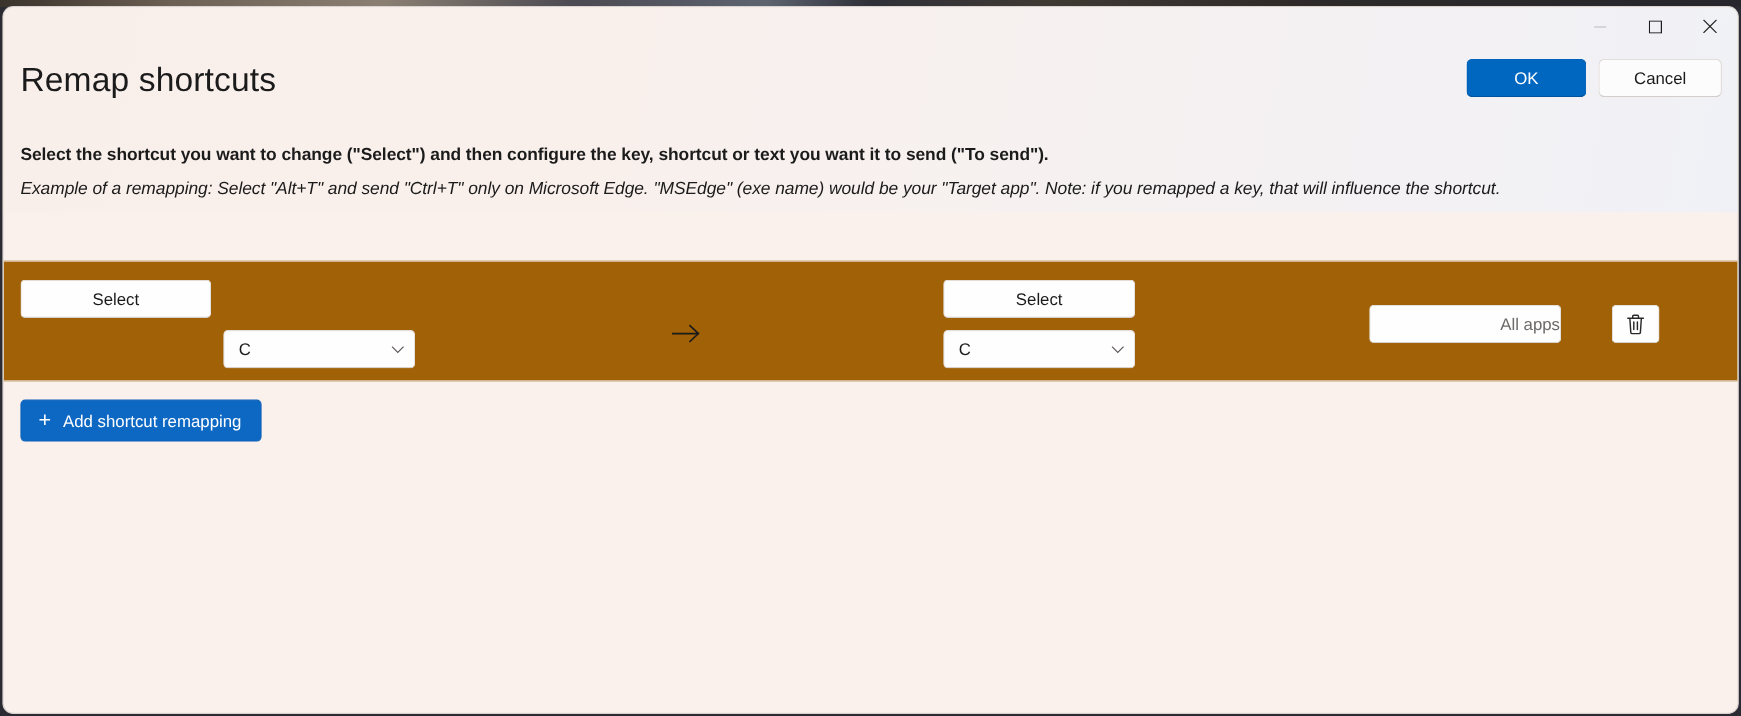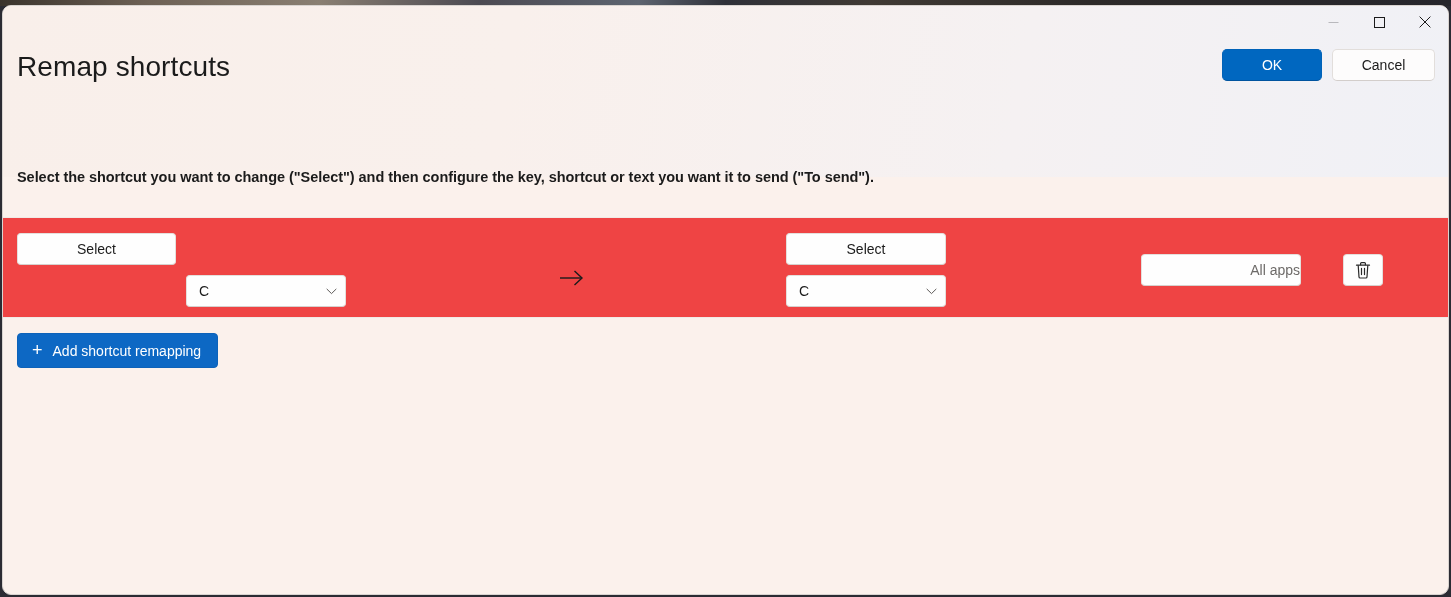--- a/index.html
+++ b/index.html
@@ -98,21 +98,20 @@
     color: #1b1b1b;
     width: 103px;
   }
 
   .desc-line {
     position: absolute;
     left: 14px;
     font-size: 14.5px;
     color: #1b1b1b;
     white-space: nowrap;
-    margin-top: 48px;
   }
   .desc-bold  { top: 115px; font-weight: 700; letter-spacing: -0.05px;}
   .desc-italic{ top: 144px; font-style: italic; font-weight: 400; letter-spacing: -0.05px;}
 
   
   .col-headers {
     position: absolute;
     left: 0; top: 176px;
     width: 100%;
     height: 35px;
@@ -124,21 +123,21 @@
   .ch-select { left: 14px; }
   .ch-tosend { left: 613px; }
   .ch-target { left: 1136px; }
 
   
   .rows-area {
     position: absolute;
     left: 0; top: 211px;
     width: 100%;
     height: 101px;
-    background: #ef4444;
+    background: #a16207;
     border-top: 1px solid #f0eae6;
     border-bottom: 1px solid #f0eae6;
   }
 
   .row {
     position: relative;
     height: 100px;
   }
 
   .ctrl {
@@ -260,20 +259,21 @@
     </div>
 
     <h1 class="page-title">Remap shortcuts</h1>
 
     <div class="action-buttons">
       <div class="btn btn-primary">OK</div>
       <div class="btn btn-secondary">Cancel</div>
     </div>
 
     <div class="desc-line desc-bold">Select the shortcut you want to change ("Select") and then configure the key, shortcut or text you want it to send ("To send").</div>
+    <div class="desc-line desc-italic">Example of a remapping: Select "Alt+T" and send "Ctrl+T" only on Microsoft Edge. "MSEdge" (exe name) would be your "Target app". Note: if you remapped a key, that will influence the shortcut.</div>
 
   </div>
 
   <div class="body-fill"></div>
 
   <div class="rows-area">
     <div class="row">
 
       <div class="ctrl btn-like c-sel-btn-a">Select</div>
 

